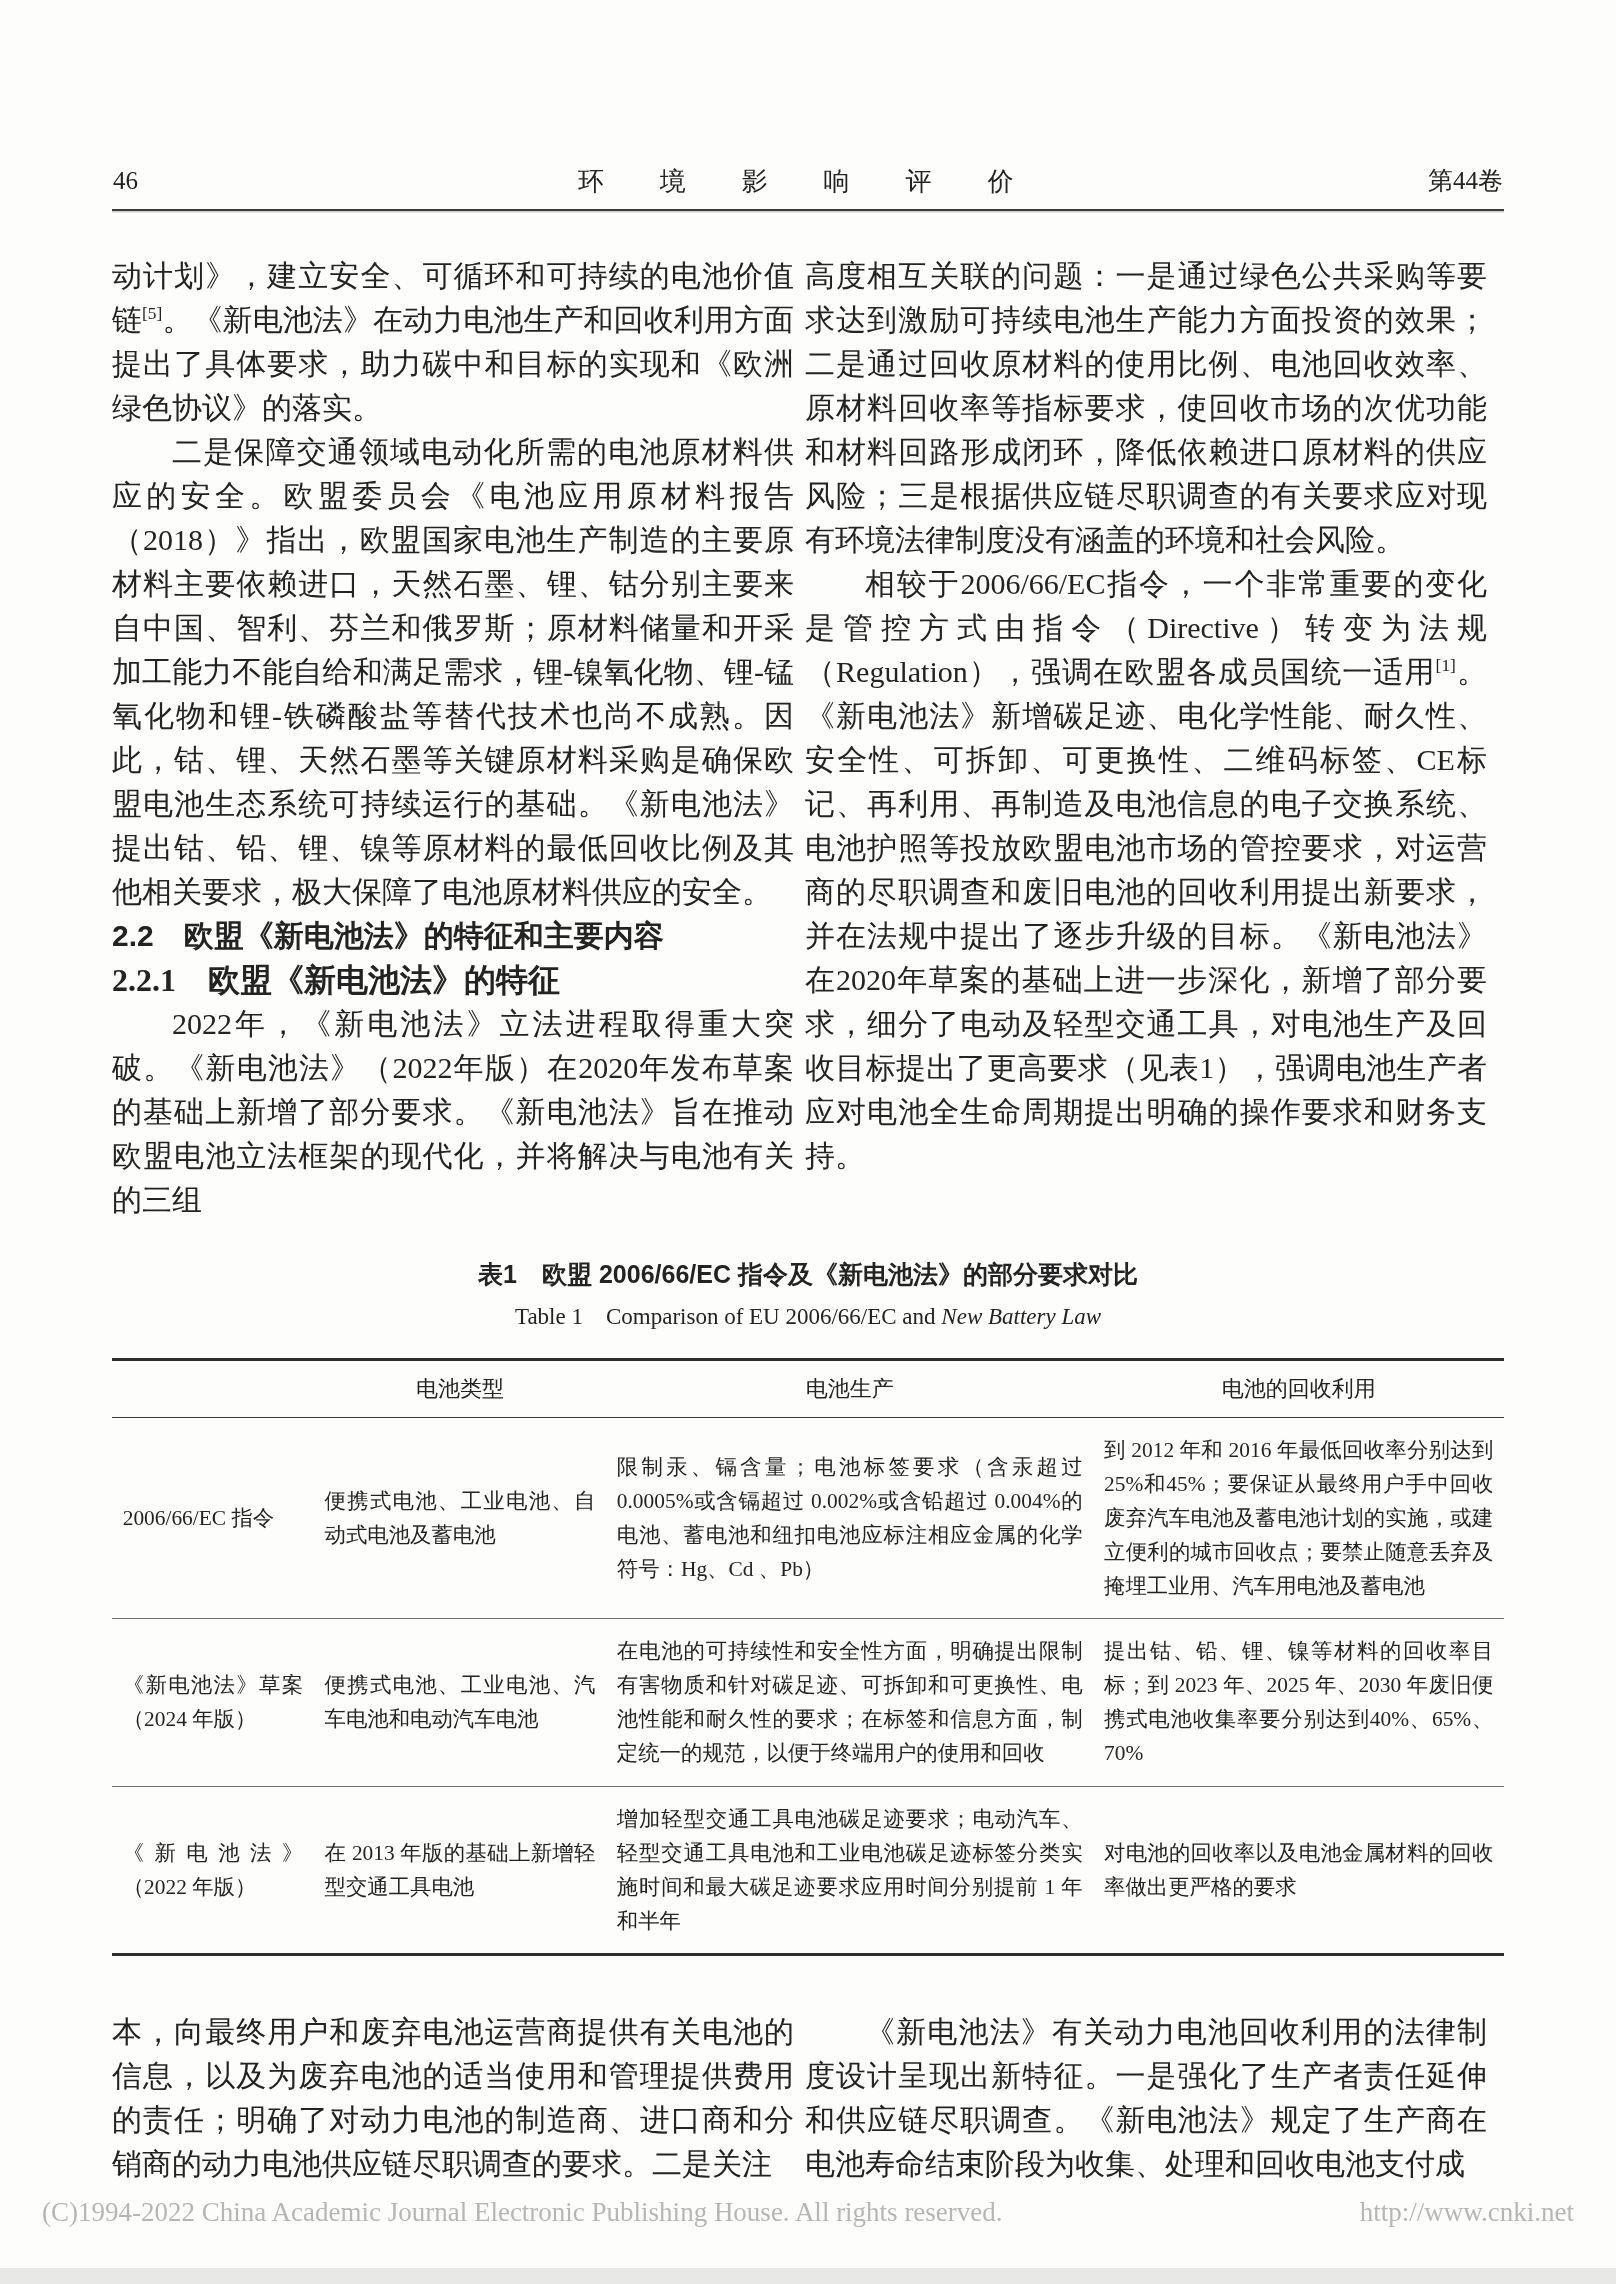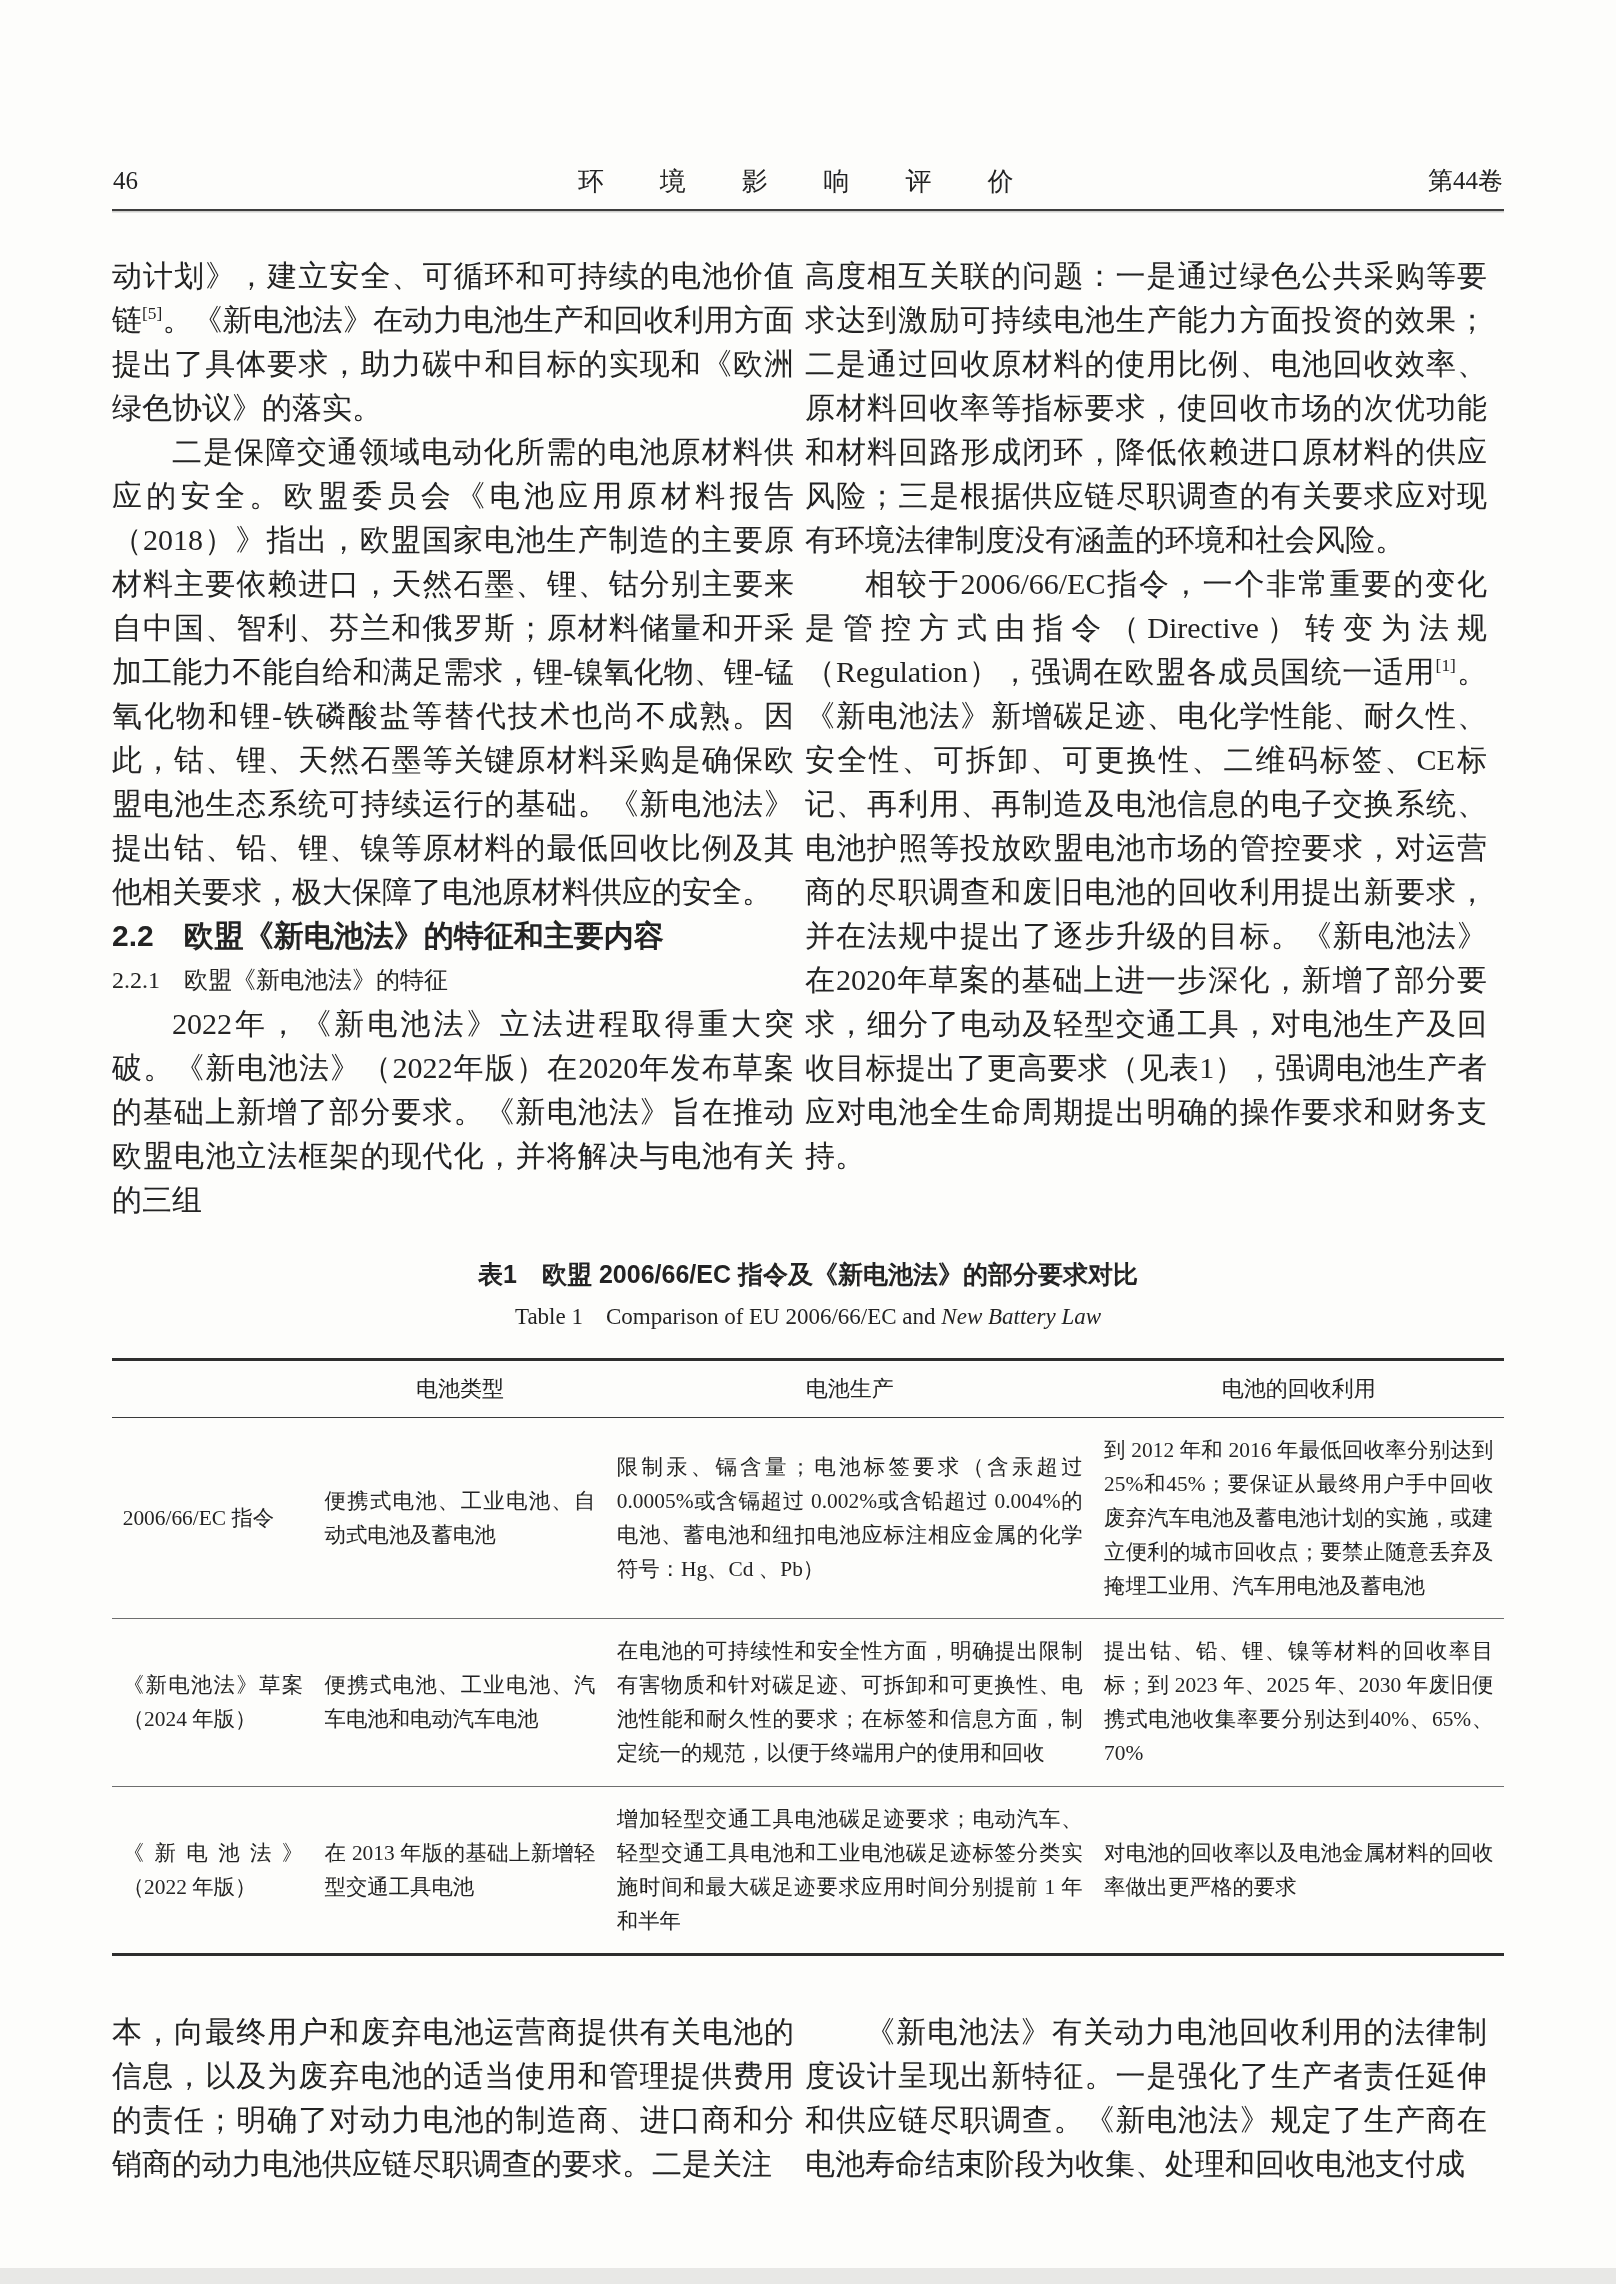--- a/index.html
+++ b/index.html
@@ -40,21 +40,21 @@
   .two-col.upper{margin-top:43px;}
   .two-col.lower{margin-top:54px;}
   .col{
     width:682px;
     font-size:30px;line-height:44px;
     text-align:justify;
   }
   .col p{margin:0;}
   .indent{text-indent:2em;}
   .h2{font-weight:700;margin:0;font-size:30px;line-height:44px;font-family:"Liberation Sans","DejaVu Sans",sans-serif;}
-  .h3{font-weight:400;margin:0;font-size:24px;line-height:44px;}
+  .h3{font-weight:700;margin:0;font-size:32px;line-height:44px;}
   sup.ref{font-size:0.58em;vertical-align:super;line-height:0;}
   
   .table-block{margin:37px 112px 0 112px;}
   .tbl-title-cn{
     text-align:center;font-weight:700;font-size:25px;line-height:31px;
     font-family:"Liberation Sans","DejaVu Sans",sans-serif;
   }
   .tbl-title-en{text-align:center;font-size:23px;line-height:27.6px;margin-top:12.3px;}
   .tbl-title-en .it{font-style:italic;}
   table.cmp{
@@ -155,15 +155,19 @@
 
   <div class="two-col lower">
     <div class="col">
       <p>本，向最终用户和废弃电池运营商提供有关电池的信息，以及为废弃电池的适当使用和管理提供费用的责任；明确了对动力电池的制造商、进口商和分销商的动力电池供应链尽职调查的要求。二是关注</p>
     </div>
     <div class="col">
       <p class="indent">《新电池法》有关动力电池回收利用的法律制度设计呈现出新特征。一是强化了生产者责任延伸和供应链尽职调查。《新电池法》规定了生产商在电池寿命结束阶段为收集、处理和回收电池支付成</p>
     </div>
   </div>
 
+  <div class="page-footer">
+    <span>(C)1994-2022 China Academic Journal Electronic Publishing House. All rights reserved.</span>
+    <span>http://www.cnki.net</span>
+  </div>
 
 </div>
 
 
 </body></html>

